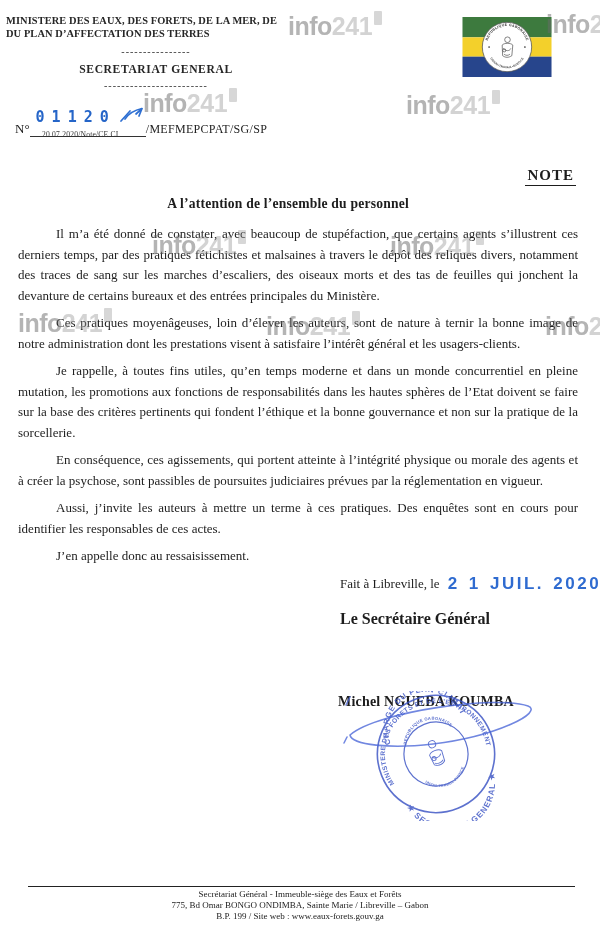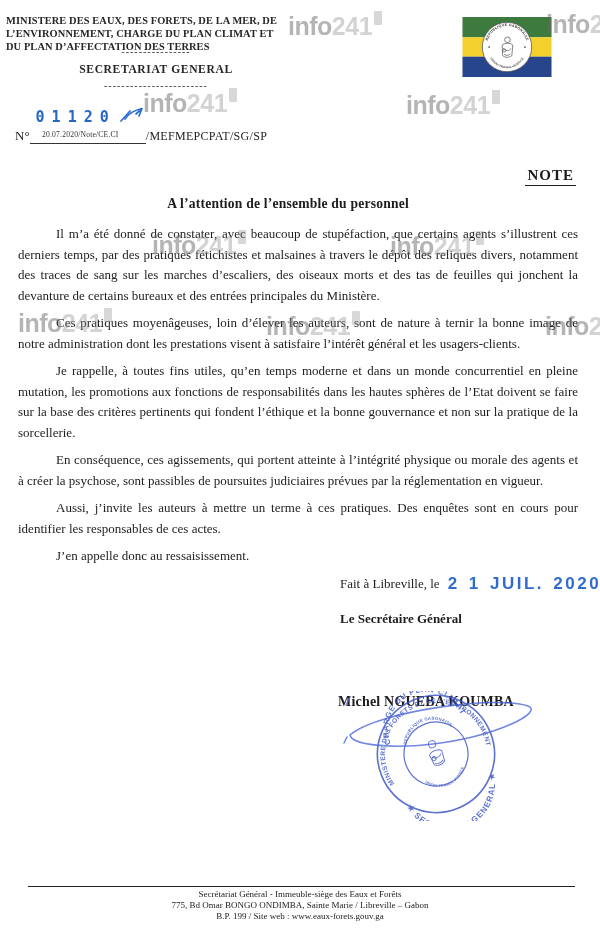--- a/index.html
+++ b/index.html
@@ -25,41 +25,41 @@
     font-size:10px;letter-spacing:1px;color:#333;}
   .div1{top:46px;}
   .div2{top:80px;}
   .secretariat{position:absolute;left:6px;top:63px;width:300px;text-align:center;
     font-size:11.6px;font-weight:600;letter-spacing:0.6px;color:#262626;}
   .flag{position:absolute;left:462px;top:17px;width:90px;height:60px;}
   
   .refline{position:absolute;left:15px;top:106px;font-size:13px;white-space:nowrap;}
   .ref-no{font-size:13px;color:#222;}
   .ref-underline{display:inline-block;border-bottom:1.3px solid #333;
-    padding:0 2px 17px 6px;min-width:100px;vertical-align:bottom;}
+    padding:0 2px 10px 6px;min-width:100px;vertical-align:bottom;}
   .ref-num{font-family:"DejaVu Sans Mono", monospace;font-weight:bold;
     font-size:15px;letter-spacing:7px;color:#2565c8;}
   .ref-mark{display:inline-block;vertical-align:-2px;margin-left:2px;}
   .ref-suffix{font-size:12px;letter-spacing:0.3px;color:#222;}
   .ref-sub{position:absolute;left:27px;top:24px;font-size:7.6px;color:#333;letter-spacing:0.2px;}
   
   .note-title{position:absolute;left:0;top:166px;width:576px;text-align:right;}
   .note-title span{display:inline-block;font-size:15px;font-weight:bold;letter-spacing:1px;
     border-bottom:1.6px solid #1d1d1d;padding:0 2px 1px;}
   .attention{position:absolute;left:0;top:196px;width:576px;text-align:center;
     font-size:13.6px;font-weight:bold;letter-spacing:0.2px;}
   
   .body{position:absolute;left:18px;top:224px;width:560px;font-size:13px;
     line-height:20.5px;text-align:justify;}
   .body p{margin:0 0 7px 0;text-indent:38px;}
   .closing{margin:4px 0 0 0;padding-left:322px;font-size:13px;white-space:nowrap;}
   .date-stamp{font-family:"Liberation Sans", sans-serif;font-weight:bold;
     font-size:17px;color:#2f6bd0;letter-spacing:2.5px;word-spacing:2px;margin-left:8px;
     vertical-align:-1px;}
-  .sig-title{margin:15px 0 0 0;padding-left:322px;font-size:13px;font-weight:bold;}
+  .sig-title{margin:15px 0 0 0;padding-left:322px;font-size:16px;font-weight:bold;}
   .sig-name{margin:62px 0 0 0;padding-left:320px;font-size:14px;font-weight:bold;letter-spacing:0.2px;}
   
   .stamp{position:absolute;left:368px;top:691px;width:140px;height:130px;z-index:5;opacity:0.82;}
   .signature{position:absolute;left:338px;top:693px;width:210px;height:62px;z-index:6;opacity:0.78;}
   
   .copies{position:absolute;left:15px;top:797px;font-size:11.6px;line-height:14.5px;}
   .copies-heading{font-weight:bold;}
   .copies-heading .ul{text-decoration:underline;}
   
   .footer-rule{position:absolute;left:28px;right:25px;top:886px;border-top:1.5px solid #222;}
@@ -76,21 +76,20 @@
   <span class="wm" style="left:143px;top:88px"><span class="wm-a">info</span><span class="wm-b">241</span><span class="wm-sup"></span></span>
   <span class="wm" style="left:406px;top:90px"><span class="wm-a">info</span><span class="wm-b">241</span><span class="wm-sup"></span></span>
   <span class="wm" style="left:152px;top:230px"><span class="wm-a">info</span><span class="wm-b">241</span><span class="wm-sup"></span></span>
   <span class="wm" style="left:390px;top:231px"><span class="wm-a">info</span><span class="wm-b">241</span><span class="wm-sup"></span></span>
   <span class="wm" style="left:18px;top:308px"><span class="wm-a">info</span><span class="wm-b">241</span><span class="wm-sup"></span></span>
   <span class="wm" style="left:266px;top:311px"><span class="wm-a">info</span><span class="wm-b">241</span><span class="wm-sup"></span></span>
   <span class="wm" style="left:545px;top:314px"><span class="wm-a">info</span><span class="wm-b">241</span></span>
 
   <div class="ministry">
     <div>MINISTERE DES EAUX, DES FORETS, DE LA MER, DE</div>
-    <div>L’ENVIRONNEMENT, CHARGE DU PLAN CLIMAT ET</div>
     <div>DU PLAN D’AFFECTATION DES TERRES</div>
   </div>
   <div class="divider div1">----------------</div>
   <div class="secretariat">SECRETARIAT GENERAL</div>
   <div class="divider div2">------------------------</div>
 
   <svg class="flag" viewBox="0 0 92 62">
     <rect x="0" y="0" width="92" height="21" fill="#3d7a3e"></rect>
     <rect x="0" y="21" width="92" height="20" fill="#f3d02b"></rect>
     <rect x="0" y="41" width="92" height="21" fill="#27458c"></rect>

